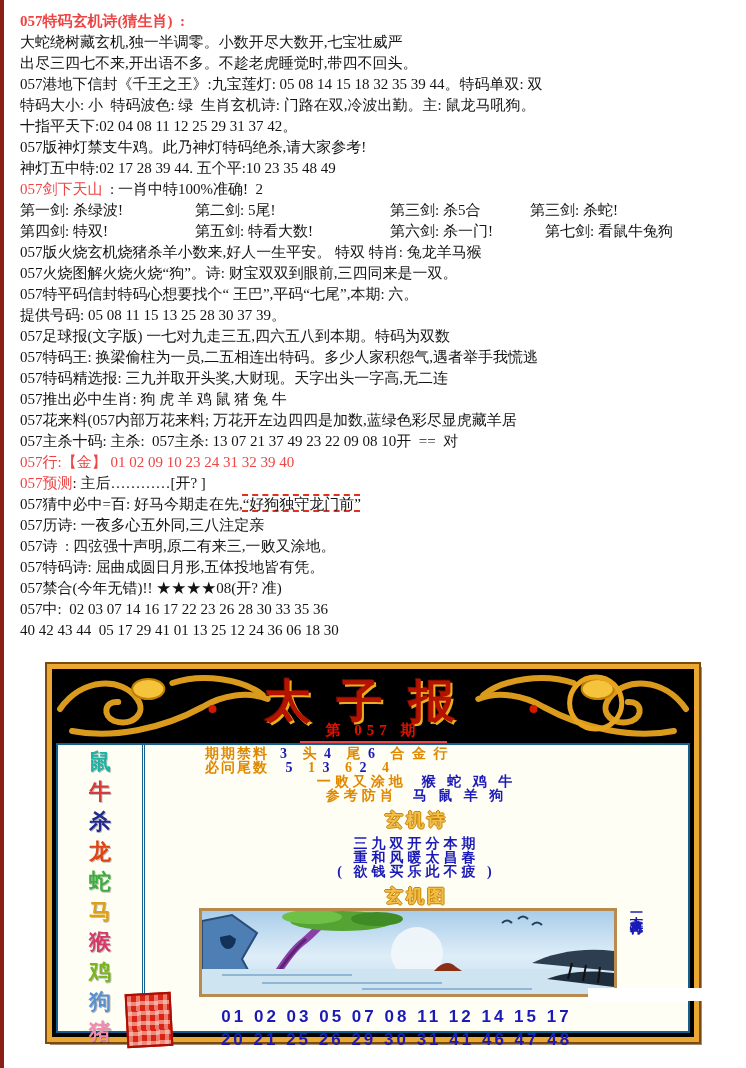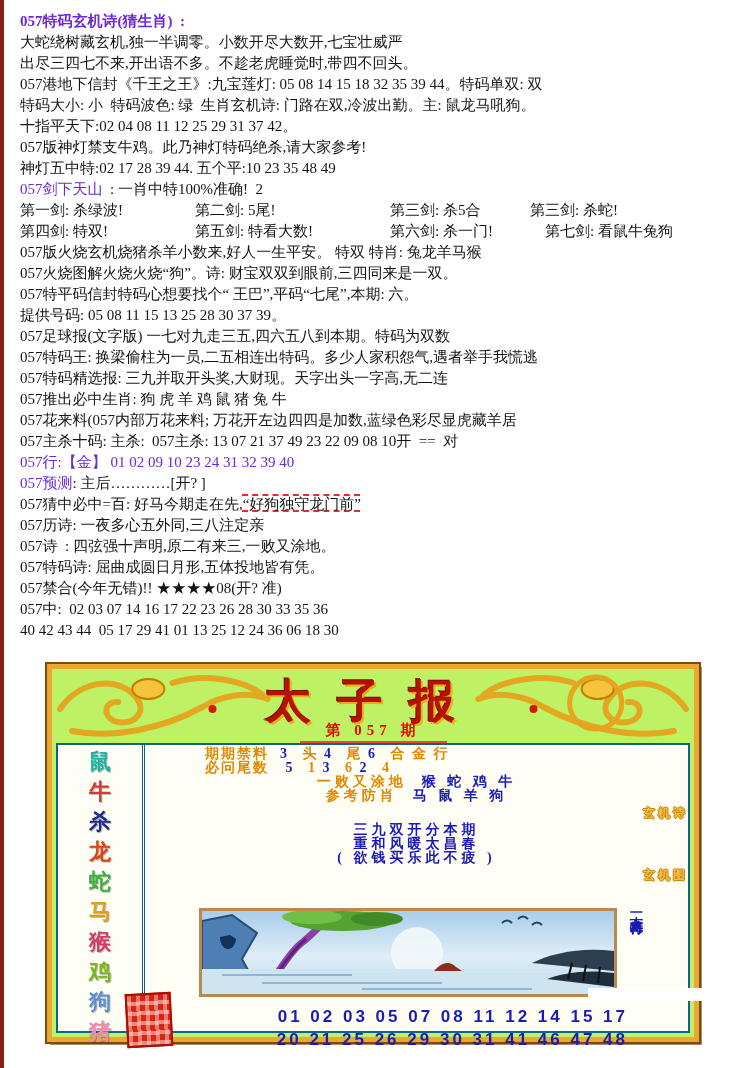--- a/index.html
+++ b/index.html
@@ -9,31 +9,31 @@
     font-family:"Liberation Serif","DejaVu Serif",serif;
     color:#141414;
   }
   #left-edge{position:absolute;left:0;top:0;width:4px;height:1068px;background:#8a1f15;}
   
   #poem{position:absolute;left:20px;top:11px;width:722px;font-size:15px;line-height:21px;}
   .tline{white-space:pre-wrap;}
   .bold{font-weight:bold;}
   .seg{}
   .c-k{color:#141414;}
-  .c-red{color:#6d28d9;}
+  .c-red{color:#ef4444;}
   .c-mk{color:#141414;
     text-decoration-line:underline overline;
     text-decoration-style:dashed;
     text-decoration-color:#e03020;
     text-decoration-thickness:1.5px;margin-top:40px;}
   
   #prince{
     position:absolute;left:47px;top:664px;width:642px;height:368px;
     border:5px solid #eaa832;outline:2px solid #7a4a10;
-    background:#bef264;box-shadow:3px 3px 0 rgba(90,50,0,.55);
+    background:#000000;box-shadow:3px 3px 0 rgba(90,50,0,.55);
   }
   #phead{position:relative;height:74px;overflow:hidden;}
   #dragons{position:absolute;left:0;top:0;width:100%;height:100%;}
   #ptitle{
     position:absolute;left:0;right:0;top:2px;text-align:center;
     font-size:46px;font-weight:900;color:#b51300;letter-spacing:26px;
     text-shadow:2px 2px 0 #e8b021,-1px -1px 0 #7a0c00;
   }
   #pissue-wrap{position:absolute;left:0;right:0;top:52px;text-align:center;}
   #pissue{
@@ -48,39 +48,39 @@
     width:84px;border-right:3px double #13608f;
     display:flex;flex-direction:column;justify-content:space-around;align-items:center;
     padding:2px 0;
   }
   .zitem{font-size:22px;font-weight:900;text-shadow:1px 1px 0 rgba(0,0,0,.25);}
   #pcontent{flex:1;position:relative;padding-top:2px;}
   .prow{font-size:14px;line-height:14px;height:14px;padding-left:60px;letter-spacing:2px;}
   .prow .c-blu{letter-spacing:6px;}
   .pcenter{text-align:center;padding-left:0;height:14px;line-height:14px;font-size:14px;letter-spacing:4px;}
   .phead{
-    text-align:right;height:18px;line-height:18px;font-size:12px;padding:0;margin:1px 0;
+    text-align:center;height:18px;line-height:18px;font-size:18px;padding:0;margin:8px 0;
   }
   .c-blu{color:#1a1ab8;font-weight:bold;}
   .c-org{color:#e08800;font-weight:bold;}
   .c-gold{
     color:#f2c04a;font-weight:900;letter-spacing:3px;
     text-shadow:1px 0 #c8860a,-1px 0 #c8860a,0 1px #c8860a,0 -1px #c8860a;
   }
   #picture{
     position:absolute;left:54px;top:163px;width:412px;height:83px;
     border:3px solid #b98a4e;background:#bcd8ee;
   }
   #sidenote{
     position:absolute;left:482px;top:160px;height:92px;
     writing-mode:vertical-rl;text-orientation:upright;
     color:#1a1ab8;font-weight:900;font-size:13px;letter-spacing:1px;
   }
   #pnumbers{
-    position:absolute;left:20px;right:60px;top:260px;text-align:right;
+    position:absolute;left:20px;right:60px;top:260px;text-align:center;
     color:#2222b0;font-weight:900;font-size:17px;line-height:23px;letter-spacing:3px;
     font-family:"Liberation Sans","DejaVu Sans",sans-serif;
   }
   #seal{
     position:absolute;left:74px;top:324px;width:42px;height:50px;z-index:6;
     background:
       repeating-linear-gradient(0deg,rgba(255,220,210,.55) 0 4px,rgba(255,220,210,0) 4px 10px),
       repeating-linear-gradient(90deg,rgba(255,230,220,.45) 0 4px,rgba(255,230,220,0) 4px 9px),
       #d92313;
     border:2px solid #a80f06;transform:rotate(-3deg);

